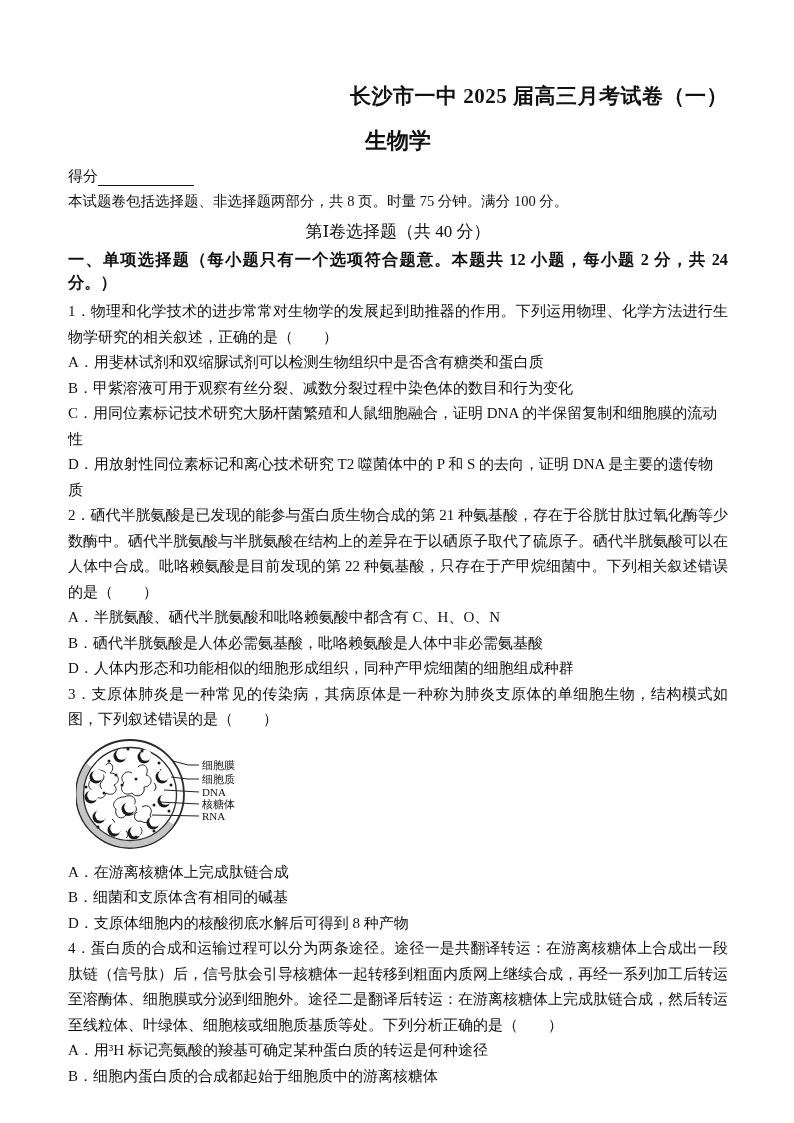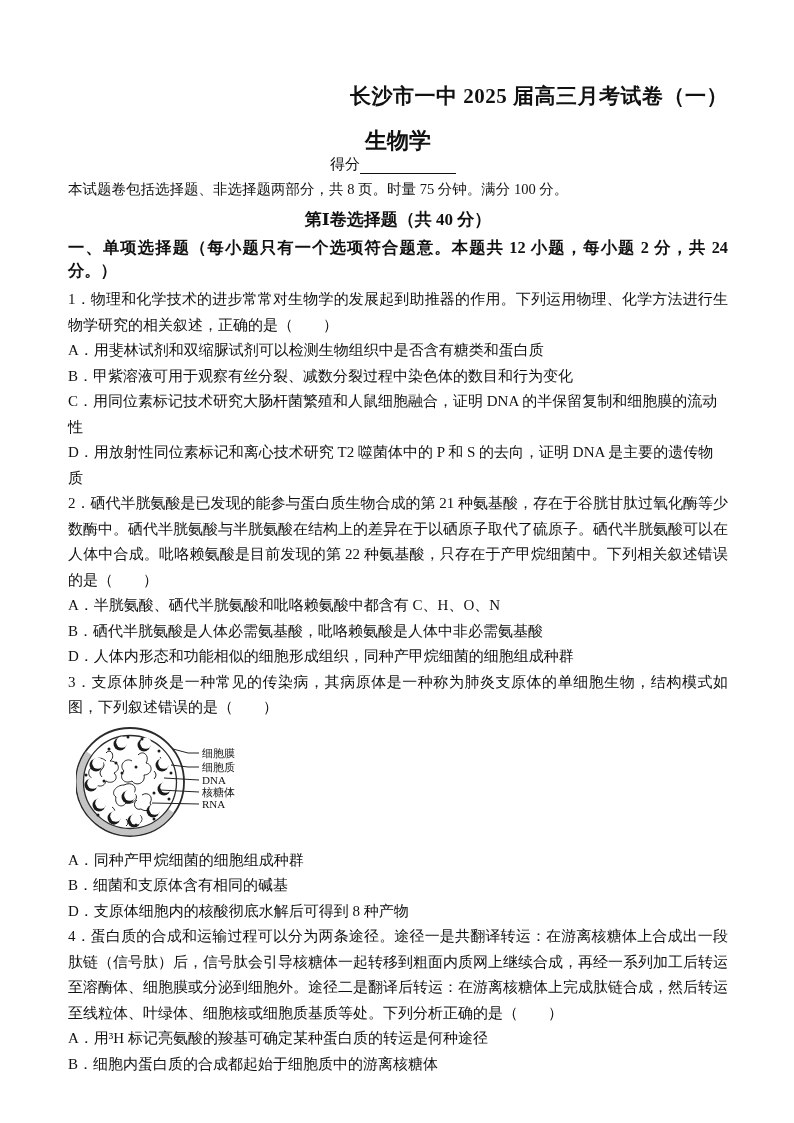--- a/index.html
+++ b/index.html
@@ -19,32 +19,32 @@
   .title {
     font-size: 21px; font-weight: bold;
     text-align: right; margin: 0; line-height: 24px;
     letter-spacing: 0.5px;
   }
   .subject {
     font-size: 22px; font-weight: bold;
     text-align: center; margin: 20px 0 0 0; line-height: 26px;
   }
   .score-row {
-    text-align: center; 
+    text-align: left; margin-top: 12px;
     font-size: 15px; line-height: 20px; padding-right: 10px;
   }
   .score-blank {
     display: inline-block; width: 96px; height: 15px;
     border-bottom: 1.2px solid #111; vertical-align: bottom;
   }
   .intro {
     font-size: 14.5px; margin: 5px 0 0 0; line-height: 21px;
   }
   .section-head {
-    font-size: 17px; font-weight: bold; text-align: center;
+    font-size: 17px; font-weight: normal; text-align: center;
     margin: 8px 0 0 0; line-height: 24px;
   }
   .part-head {
     font-size: 16.3px; font-weight: bold;
     margin: 4px 0 5px 0; line-height: 23px;
     text-align: justify;
   }
   .stem {
     font-size: 15px; line-height: 25.5px;
     margin: 0; text-align: justify;
@@ -187,21 +187,21 @@
       </g>
 
       <text class="fig-label" x="126" y="34">细胞膜</text>
       <text class="fig-label" x="126" y="48">细胞质</text>
       <text class="fig-label" x="126" y="61">DNA</text>
       <text class="fig-label" x="126" y="73">核糖体</text>
       <text class="fig-label" x="126" y="85">RNA</text>
     </svg>
   </div>
 
-  <p class="opt">A．同种产甲烷细菌的细胞组成种群</p>
+  <p class="opt">A．在游离核糖体上完成肽链合成</p>
   <p class="opt">B．细菌和支原体含有相同的碱基</p>
   <p class="opt">D．支原体细胞内的核酸彻底水解后可得到 8 种产物</p>
 
   <p class="stem">4．蛋白质的合成和运输过程可以分为两条途径。途径一是共翻译转运：在游离核糖体上合成出一段肽链（信号肽）后，信号肽会引导核糖体一起转移到粗面内质网上继续合成，再经一系列加工后转运至溶酶体、细胞膜或分泌到细胞外。途径二是翻译后转运：在游离核糖体上完成肽链合成，然后转运至线粒体、叶绿体、细胞核或细胞质基质等处。下列分析正确的是（　　）</p>
   <p class="opt">A．用³H 标记亮氨酸的羧基可确定某种蛋白质的转运是何种途径</p>
   <p class="opt">B．细胞内蛋白质的合成都起始于细胞质中的游离核糖体</p>
 
 </div>
 
 </body></html>

